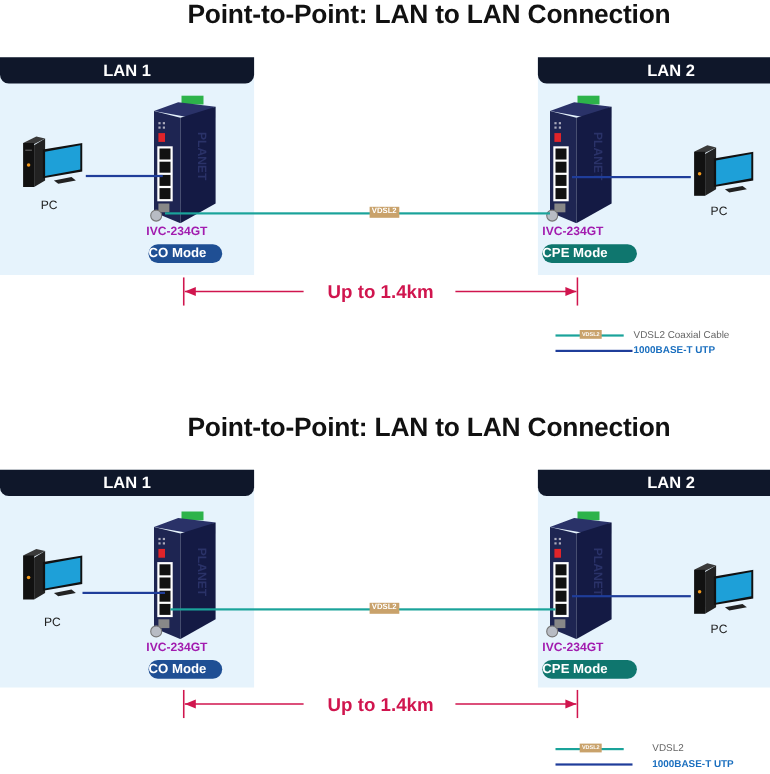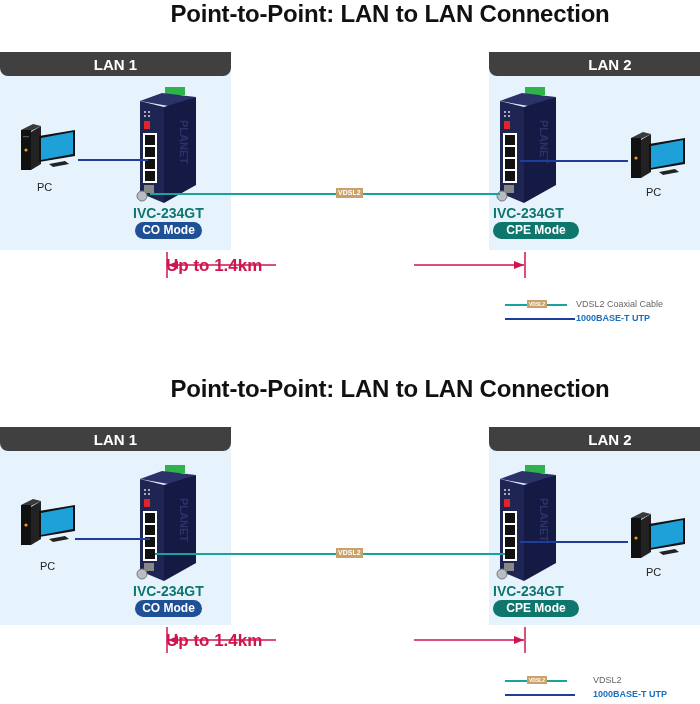--- a/index.html
+++ b/index.html
@@ -4,34 +4,34 @@
 <style>
   html, body { margin: 0; padding: 0; background: #ffffff; }
   body { width: 700px; height: 704px; position: relative; overflow: hidden; font-family: "Liberation Sans", sans-serif; }
   .diagram { position: absolute; left: 0; width: 700px; height: 340px; }
   .d1 { top: 0; }
   .d2 { top: 375px; }
   .title { position: absolute; left: 0; width: 700px; top: 0; text-align: center; font-weight: bold; font-size: 24px; color: #111; letter-spacing: -0.2px; padding-left: 40px; }
   .lan-box { position: absolute; top: 52px; height: 198px; background: #e6f3fc; }
   .lan-box.left { left: 0; width: 231px; }
   .lan-box.right { left: 489px; width: 242px; }
-  .lan-header { position: absolute; left: 0; top: 0; width: 100%; height: 24px; background: #404040; border-radius: 0 0 8px 8px; color: #fff; font-weight: bold; font-size: 15px; text-align: center; line-height: 26px; }
+  .lan-header { position: absolute; left: 0; top: 0; width: 100%; height: 24px; background: #0f172a; border-radius: 0 0 8px 8px; color: #fff; font-weight: bold; font-size: 15px; text-align: center; line-height: 26px; }
   .pc { position: absolute; width: 60px; height: 55px; }
   .pc-label { position: absolute; font-size: 11px; color: #222; }
   .device { position: absolute; width: 72px; height: 118px; }
-  .model { position: absolute; font-weight: bold; font-size: 14px; color: #0f766e; }
-  .mode { position: absolute; height: 17px; border-radius: 9px; color: #fff; font-weight: bold; font-size: 12px; text-align: center; line-height: 17px; }
+  .model { position: absolute; font-weight: bold; font-size: 11px; color: #a21caf; }
+  .mode { position: absolute; height: 17px; border-radius: 9px; color: #fff; font-weight: bold; font-size: 12px; text-align: left; line-height: 17px; }
   .mode.co { background: #1f4f94; width: 67px; }
   .mode.cpe { background: #0f766e; width: 86px; }
   .cable { position: absolute; height: 2px; background: #1aa39a; }
   .utp { position: absolute; height: 2px; background: #1f3d9a; }
   .vdsl-tag { position: absolute; background: #c9a26b; color: #fff; font-size: 7px; font-weight: bold; padding: 1px 2px; line-height: 8px; }
   .cable-caption { position: absolute; font-weight: bold; font-size: 12px; color: #111; text-align: center; }
   .distance { position: absolute; top: 252px; left: 166px; width: 360px; height: 26px; }
-  .dist-label { position: absolute; left: 0; width: 100%; top: 4px; color: #d0154e; font-weight: bold; font-size: 17px; }
+  .dist-label { position: absolute; left: 0; width: 100%; top: 4px; text-align: center; color: #d0154e; font-weight: bold; font-size: 17px; }
   .legend { position: absolute; }
   .legend-text-gray { position: absolute; font-size: 9px; color: #666; white-space: nowrap; }
   .legend-text-blue { position: absolute; font-size: 9px; color: #1a6fbf; font-weight: bold; white-space: nowrap; }
 </style>
 </head>
 <body>
 
 <div class="diagram d1">
   <div class="title">Point-to-Point: LAN to LAN Connection</div>
 

